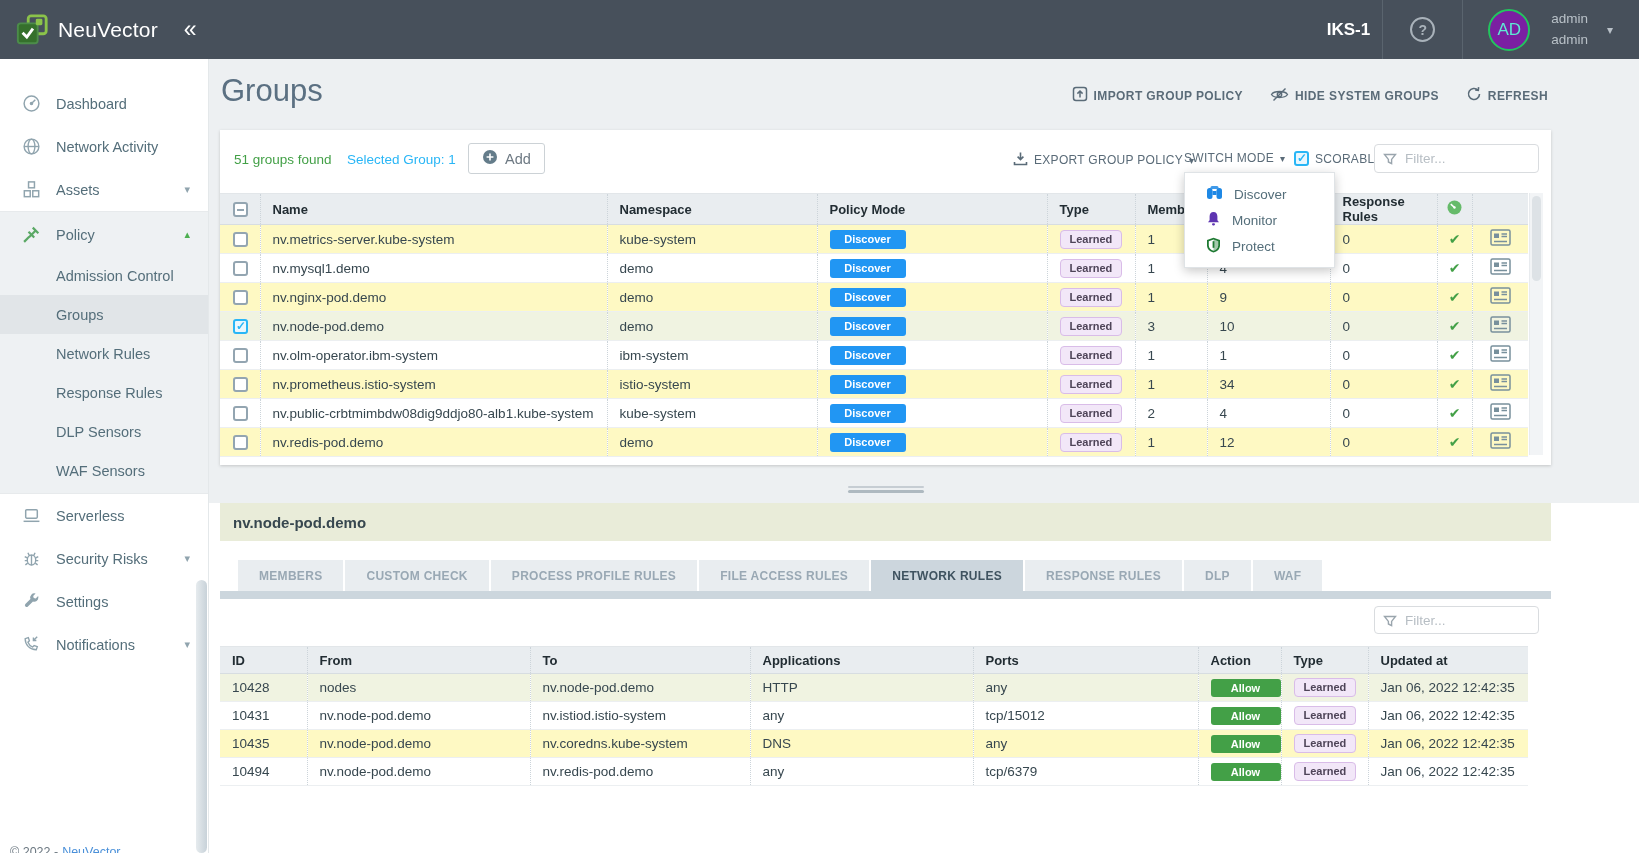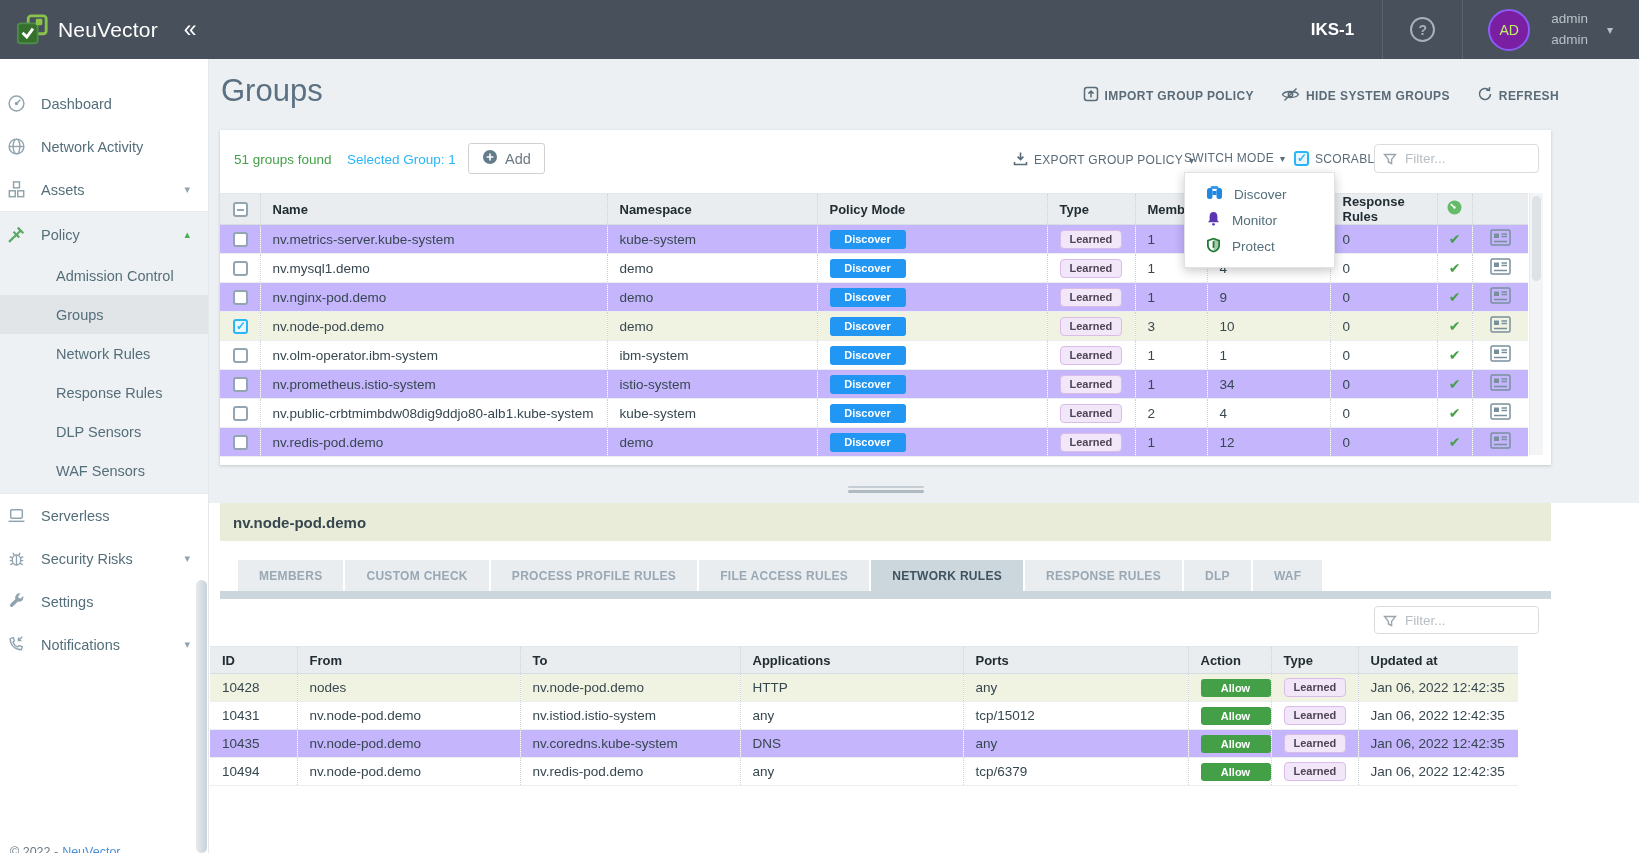--- a/index.html
+++ b/index.html
@@ -4,46 +4,46 @@
 <style>
 *{margin:0;padding:0;box-sizing:border-box}
 html,body{width:1639px;height:853px;overflow:hidden;font-family:"Liberation Sans",sans-serif;background:#edf0f2;position:relative}
 
 
 .topbar{position:absolute;left:0;top:0;width:1639px;height:59px;background:#47505b;display:flex;align-items:center;z-index:50}
 .brand-logo{margin-left:15px;display:flex;align-items:center}
 .brand-name{color:#fff;font-size:21px;margin-left:9px;letter-spacing:.2px}
 .collapse{color:#fff;font-size:23px;margin-left:26px;cursor:pointer;line-height:1}
 .topbar-right{margin-left:auto;display:flex;align-items:center;height:100%}
-.cluster{color:#fff;font-weight:bold;font-size:17px;margin-right:28px}
+.cluster{color:#fff;font-weight:bold;font-size:17px;margin-right:12px}
 .tb-div{width:1px;height:59px;background:#5a646e}
 .help{width:25px;height:25px;border:2px solid #a9b2ba;border-radius:50%;color:#a9b2ba;font-weight:bold;font-size:14px;display:flex;align-items:center;justify-content:center;margin:0 27px;cursor:pointer}
-.avatar{width:42px;height:42px;border-radius:50%;background:#7b1fa2;border:2px solid #8b5cf6;color:#bef264;font-size:14px;display:flex;align-items:center;justify-content:center;margin-left:25px}
+.avatar{width:42px;height:42px;border-radius:50%;background:#7b1fa2;border:2px solid #22c55e;color:#5eead4;font-size:17px;display:flex;align-items:center;justify-content:center;margin-left:25px}
 .user-block{margin-left:21px;color:#b9c1c8;font-size:13.5px;line-height:1.5;display:flex;flex-direction:column}
 .user-caret{color:#b9c1c8;margin:0 26px 0 19px;font-size:12px}
 .car-d::after{content:"▾"}
 .car-u::after{content:"▴"}
 
 
 .sidebar{position:absolute;left:0;top:59px;width:209px;height:794px;background:#fff;border-right:1px solid #e4e8ea;z-index:10}
-.side-item{display:flex;align-items:center;height:43px;padding-left:6px;color:#546e7a;font-size:14.5px;cursor:pointer}
+.side-item{display:flex;align-items:center;height:43px;padding-left:21px;color:#546e7a;font-size:14.5px;cursor:pointer}
 .side-item .sicon{width:20px;height:20px;margin-right:15px;display:flex;align-items:center;justify-content:center;flex:0 0 20px}
 .side-caret{margin-left:auto;margin-right:18px;color:#90a4ae;font-size:11px}
 .side-caret.green{color:#4caf50}
 .policy-wrap{background:#eef1f3;border-top:1px solid #e7eaec;border-bottom:1px solid #e7eaec;padding:1px 0 3px}
 .side-sub{height:39px;padding-left:56px}
 .side-sub.active{background:#e1e5e8}
 .side-scrollbar{position:absolute;right:1px;top:521px;width:11px;height:273px;background:linear-gradient(to right,#e6ebee,#c8d2d9);border-radius:6px}
 .copyright{position:absolute;left:10px;bottom:-6px;font-size:12.5px;color:#6b7780;z-index:60;white-space:nowrap}
 .copyright a{color:#4a90d9;text-decoration:none;margin-left:4px;cursor:pointer}
 
 
 .content{position:absolute;left:209px;top:59px;width:1430px;height:794px}
 .page-title{position:absolute;left:12px;top:14px;font-size:31px;font-weight:300;color:#5b7082}
-.page-actions{position:absolute;right:80px;top:27px;display:flex;gap:27px;align-items:center}
+.page-actions{position:absolute;right:91px;top:27px;display:flex;gap:27px;align-items:center}
 .action{display:flex;align-items:center;gap:6px;font-size:12px;font-weight:bold;color:#5a6b78;letter-spacing:.4px;cursor:pointer;white-space:nowrap}
 
 
 .groups-card{position:absolute;left:11px;top:71px;width:1331px;height:335px;background:#fff;box-shadow:0 1px 3px rgba(0,0,0,.18)}
 .count{position:absolute;left:14px;top:22px;color:#43a047;font-weight:normal;font-size:13.5px}
 .selcount{position:absolute;left:127px;top:22px;color:#29b6f6;font-weight:normal;font-size:13.5px}
 .add-btn{position:absolute;left:248px;top:13px;height:31px;padding:0 13px;border:1px solid #ccd2d6;border-radius:3px;display:flex;align-items:center;gap:7px;color:#6d7983;font-size:14.5px;background:#fff;cursor:pointer}
 .ctl{position:absolute;top:21px;display:flex;align-items:center;gap:6px;font-size:12px;font-weight:normal;color:#5a6b78;letter-spacing:.3px;cursor:pointer;white-space:nowrap}
 .ctl .tiny-caret{font-size:10px}
 .filter-box{position:absolute;right:12px;top:14px;width:165px;height:29px}
@@ -55,21 +55,21 @@
 .cbx{width:15px;height:15px;border:2px solid #93a5b1;border-radius:3px;background:#fff;display:inline-block;position:relative;cursor:pointer;vertical-align:middle}
 .cbx.ind::after{content:"";position:absolute;left:2px;right:2px;top:5px;height:2px;background:#93a5b1}
 .cbx.checked{border-color:#29b6f6;background:#eaf7fe}
 .cbx.checked::after{content:"✓";color:#29b6f6;font-weight:bold;font-size:12px;position:absolute;left:1px;top:-2px}
 
 
 .grid{border-collapse:collapse;table-layout:fixed;width:1308px;font-size:13.5px;color:#37474f}
 .grid th{background:#e9edf0;height:30px;text-align:left;padding:0 0 0 12px;font-size:13px;color:#222d33;border-top:1px solid #e2e6e9;border-bottom:1px solid #d7dde1;font-weight:bold}
 .grid td{height:29px;padding:0 0 0 12px;border-bottom:1px solid #eceff1;overflow:hidden;white-space:nowrap}
 .grid th+th,.grid td+td{border-left:1px dotted #ccd4da}
-.grid tr.alt td{background:#c4b5fd}
+.grid tr.alt td{background:#fef9c3}
 .grid tr.sel td{background:#f0f3e1}
 .grid .cb{padding-left:13px}
 .grid .center{text-align:center;padding:0}
 .groups-table{position:absolute;left:0;top:63px}
 .v-scroll{position:absolute;left:1309px;top:63px;width:14px;height:262px;background:#f2f4f6;border-left:1px solid #e8ebee}
 .v-thumb{position:absolute;left:2px;top:3px;width:9px;height:85px;background:#dde2e6;border-radius:5px}
 
 .btn-mode{display:inline-block;width:76px;height:19px;line-height:19px;background:#2196f3;color:#fff;font-weight:bold;font-size:11px;text-align:center;border-radius:3px;cursor:pointer}
 .btn-allow{display:inline-block;width:70px;height:18px;line-height:18px;background:#43a047;color:#fff;font-weight:bold;font-size:11px;text-align:center;border-radius:3px;cursor:pointer}
 .chip{display:inline-block;min-width:56px;padding:0 9px;height:19px;line-height:17px;background:#f2e7f8;border:1px solid #d9bce8;border-radius:4px;color:#4e4458;font-weight:bold;font-size:11px;text-align:center}
@@ -87,21 +87,21 @@
 
 .bottom-panel{position:absolute;left:0;top:444px;width:1430px;height:350px;background:#fff}
 .panel-head{position:absolute;left:11px;top:0;width:1331px;height:38px;background:#e9ecd9;display:flex;align-items:center}
 .panel-title{padding-left:13px;font-size:15px;font-weight:bold;color:#37474f}
 .tabs{position:absolute;left:11px;top:57px;display:flex;align-items:flex-end}
 .tab{height:31px;display:flex;align-items:center;padding:0 21px;background:#e9edf0;color:#99a8b4;font-weight:bold;font-size:12px;letter-spacing:.3px;margin-right:2px;cursor:pointer;white-space:nowrap}
 .tab:first-child{margin-left:18px}
 .tab.active{background:#ccd6dd;color:#3f5360}
 .tab-strip{position:absolute;left:11px;top:88px;width:1331px;height:8px;background:#ccd6dd}
 .panel-filter{position:absolute;right:100px;top:103px;width:165px;height:28px}
-.rules-table{position:absolute;left:1px;top:143px}
+.rules-table{position:absolute;left:11px;top:143px}
 .rules-table th{height:27px}
 .rules-table td{height:28px}
 </style>
 </head>
 <body>
 
 <header class="topbar">
   <span class="brand-logo">
     <svg width="34" height="34" viewBox="0 0 36 36">
       <rect x="14" y="3" width="19" height="19" rx="3" fill="none" stroke="#8bc34a" stroke-width="3"></rect>

